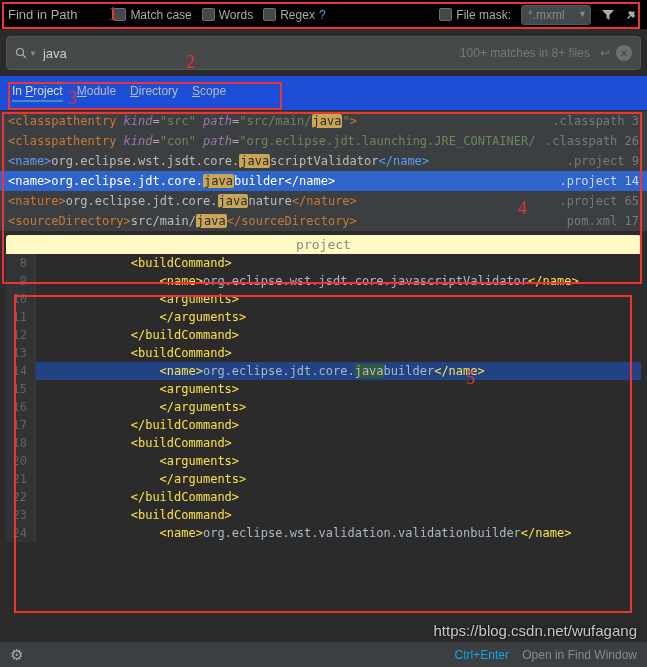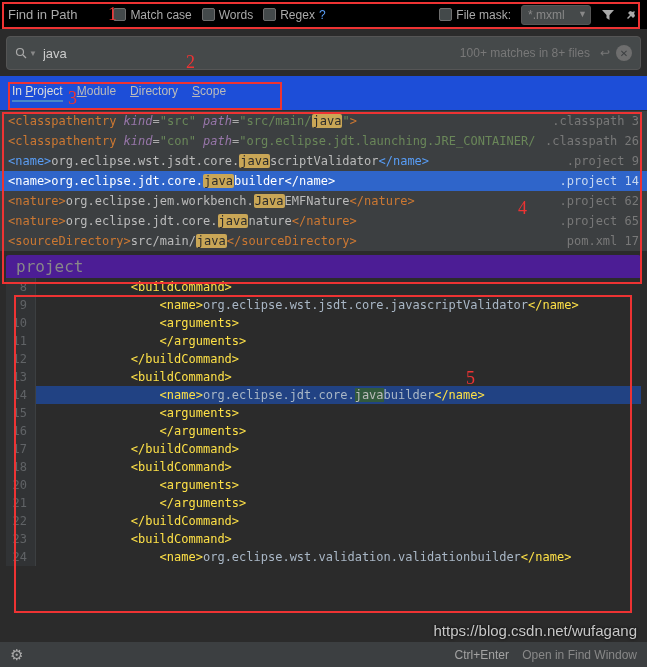--- a/index.html
+++ b/index.html
@@ -41,21 +41,21 @@
 .result-row .code { white-space: nowrap; overflow: hidden; }
 .file-loc { color: #787878; white-space: nowrap; padding-left: 10px; }
 .hl { background: #c9a656; color: #2b2b2b; border-radius: 2px; padding: 0 1px; }
 .tag { color: #cc7832; }
 .attr { color: #9876aa; font-style: italic; }
 .str { color: #6a8759; }
 .txt { color: #bbb; }
 .blue { color: #589df6; }
 
 
-.preview-head { background: #4c1d95; padding: 2px 10px; color: #888; font-family: monospace; font-size: 16px; margin: 4px 6px 0; border-radius: 3px 3px 0 0; }
+.preview-head { background: #fef9c3; padding: 2px 10px; color: #888; font-family: monospace; font-size: 13px; margin: 4px 6px 0; border-radius: 3px 3px 0 0; text-align: center; }
 .preview { background: #2b2b2b; margin: 0 6px; font-family: "Consolas", monospace; font-size: 12px; height: 302px; overflow: hidden; }
 .gutter { width: 30px; text-align: right; color: #606366; padding-right: 8px; background: #313335; display: inline-block; border-right: 1px solid #3c3f41; }
 .code-line { display: flex; height: 18px; line-height: 18px; }
 .code-line.caret-line { background: #214283; }
 .line-content { padding-left: 8px; white-space: pre; }
 .yellow-tag { color: #fde047; }
 .green-txt { color: #a9b7c6; }
 .cur-hl { background: #32593d; }
 
 
@@ -149,24 +149,20 @@
     </div>
     <div class="result-row">
       <span class="code"><span class="blue">&lt;name&gt;</span><span class="txt">org.eclipse.wst.jsdt.core.</span><span class="hl">java</span><span class="txt">scriptValidator</span><span class="blue">&lt;/name&gt;</span></span>
       <span class="file-loc">.project 9</span>
     </div>
     <div class="result-row selected">
       <span class="code">&lt;name&gt;org.eclipse.jdt.core.<span class="hl">java</span>builder&lt;/name&gt;</span>
       <span class="file-loc">.project 14</span>
     </div>
     <div class="result-row">
-      <span class="code"><span class="tag">&lt;nature&gt;</span><span class="txt">org.eclipse.jem.workbench.</span><span class="hl">Java</span><span class="txt">EMFNature</span><span class="tag">&lt;/nature&gt;</span></span>
-      <span class="file-loc">.project 62</span>
-    </div>
-    <div class="result-row">
       <span class="code"><span class="tag">&lt;nature&gt;</span><span class="txt">org.eclipse.jdt.core.</span><span class="hl">java</span><span class="txt">nature</span><span class="tag">&lt;/nature&gt;</span></span>
       <span class="file-loc">.project 65</span>
     </div>
     <div class="result-row">
       <span class="code"><span class="tag">&lt;sourceDirectory&gt;</span><span class="txt">src/main/</span><span class="hl">java</span><span class="tag">&lt;/sourceDirectory&gt;</span></span>
       <span class="file-loc">pom.xml 17</span>
     </div>
   </div>
 
 <div class="preview-head">project</div>
@@ -233,19 +229,19 @@
     </div>
     <div class="code-line">
       <span class="gutter">24</span>
       <span class="line-content">                <span class="yellow-tag">&lt;name&gt;</span><span class="green-txt">org.eclipse.wst.validation.validationbuilder</span><span class="yellow-tag">&lt;/name&gt;</span></span>
     </div>
   </div>
 
 <div class="statusbar">
   <span class="gear">⚙</span>
   <span>
-    <span style="color:#a3a3a3">Ctrl+Enter</span>
+    <span style="color:#0ea5e9">Ctrl+Enter</span>
     &nbsp;&nbsp;
     <span>Open in Find Window</span>
   </span>
 </div>
 
 <div class="watermark">https://blog.csdn.net/wufagang</div>
 
 </body></html>

